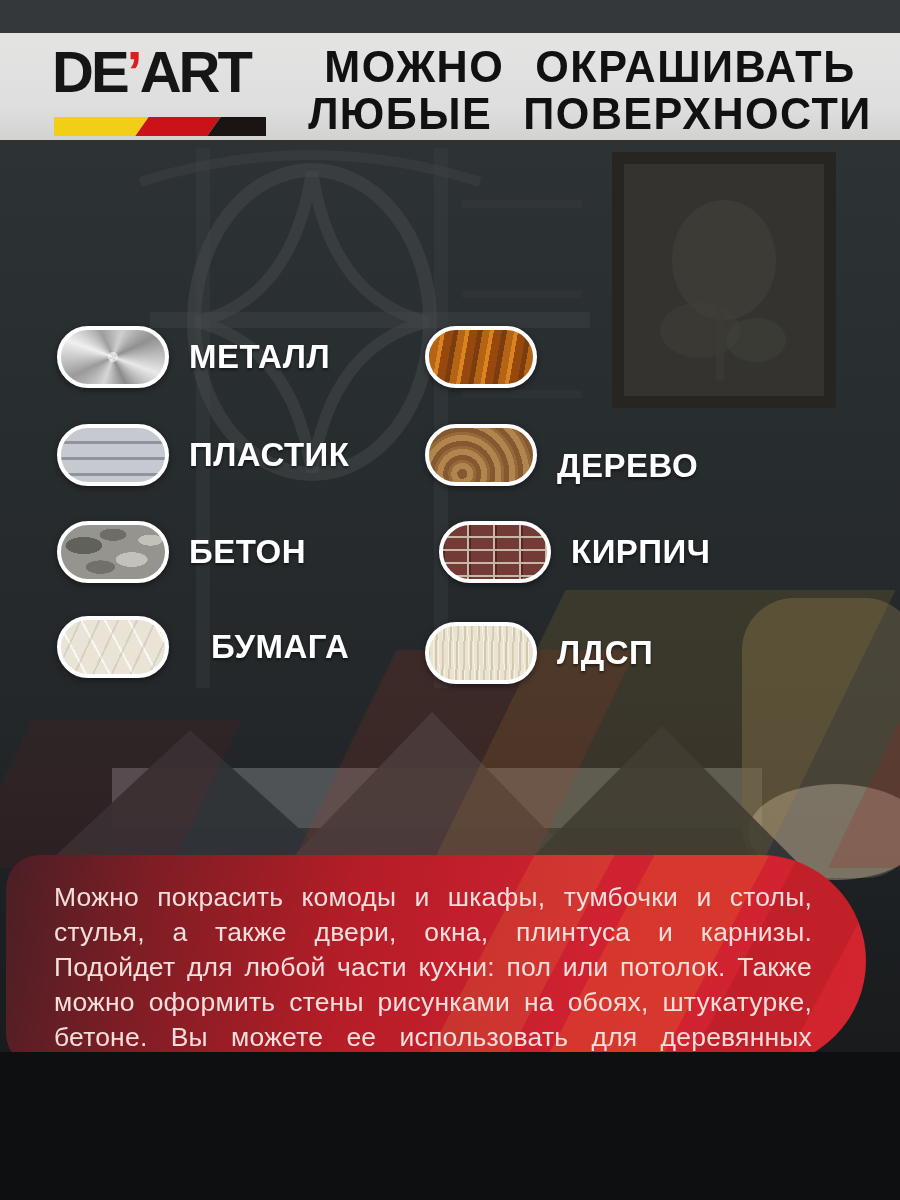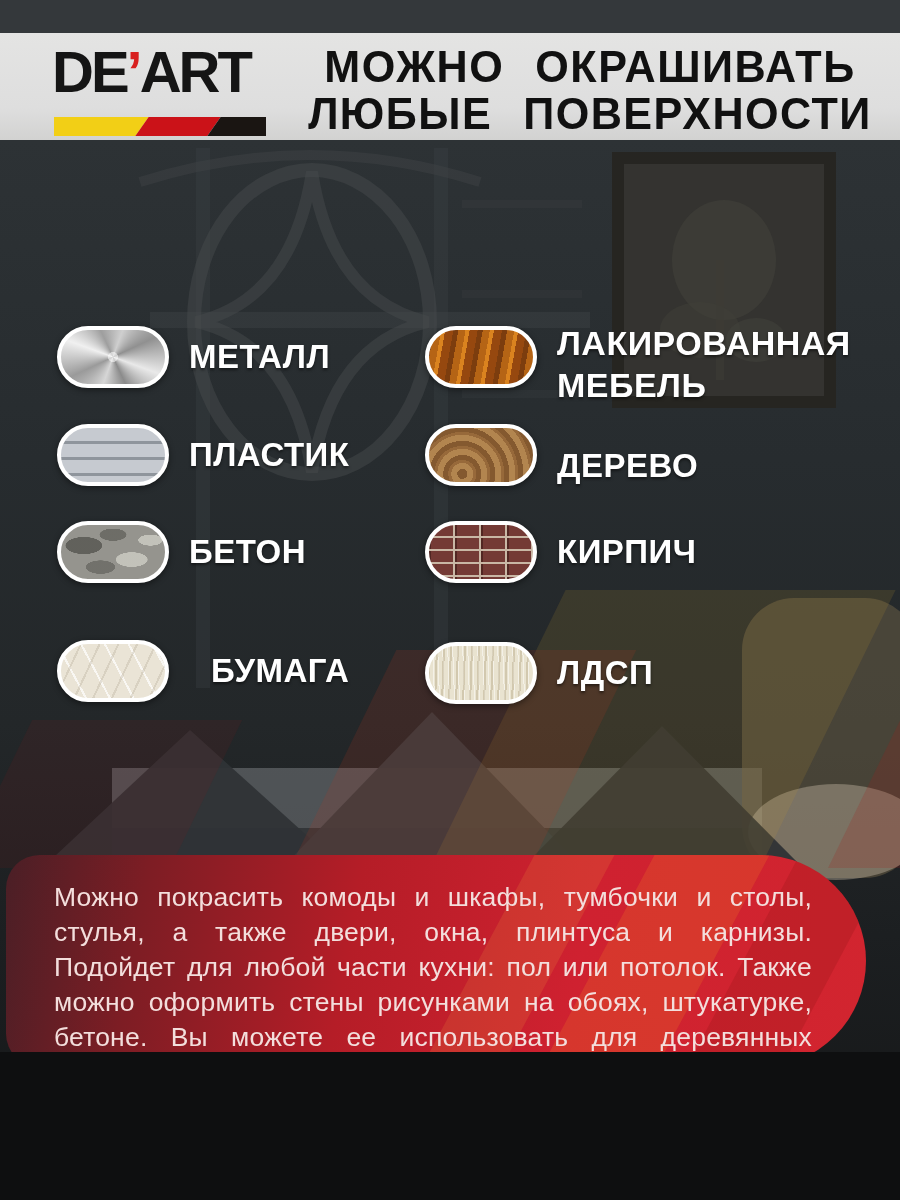--- a/index.html
+++ b/index.html
@@ -27,23 +27,23 @@
     background:linear-gradient(180deg,#2d3235 0%,#272c2f 30%,#232729 55%,#1c1f21 75%,#151617 100%);}
   .photo svg{position:absolute;left:0;top:0;}
   .tint{position:absolute;transform:skewX(-26deg);transform-origin:bottom left;}
   .tint1{left:430px;top:450px;width:330px;height:278px;background:rgba(195,155,50,.14);}
   .tint2{left:290px;top:510px;width:240px;height:218px;background:rgba(185,55,30,.16);}
   .tint3{left:828px;top:420px;width:130px;height:308px;background:rgba(165,32,25,.2);}
   .tint4{left:-40px;top:580px;width:210px;height:148px;background:rgba(140,25,25,.12);}
   
   .mat-row{position:absolute;display:flex;align-items:center;gap:20px;z-index:20;}
   .r0l{left:57px;top:326px;}  .r1l{left:57px;top:424px;}
-  .r2l{left:57px;top:521px;text-align:center;}  .r3l{left:57px;top:640px;gap:42px;}
+  .r2l{left:57px;top:521px;text-align:center;}  .r3l{left:57px;top:616px;gap:42px;}
   .r0r{left:425px;top:326px;align-items:flex-start;}
-  .r1r{left:425px;top:424px;align-items:flex-end;} .r2r{left:425px;top:521px;} .r3r{left:425px;top:642px;}
+  .r1r{left:425px;top:424px;align-items:flex-end;} .r2r{left:439px;top:521px;} .r3r{left:425px;top:622px;}
   .swatch{width:112px;height:62px;border:4px solid #fff;border-radius:35px;
     box-sizing:border-box;flex:0 0 auto;box-shadow:0 2px 6px rgba(0,0,0,.45);}
   .mat-label{font-weight:800;color:#fff;font-size:33px;letter-spacing:.5px;
     text-shadow:0 2px 3px rgba(0,0,0,.5);line-height:1.2;}
   .r0r .mat-label{width:320px;font-size:34px;line-height:42px;margin-top:-4px;}
   [data-texture="metal"]{background:
     radial-gradient(circle at 50% 50%,rgba(255,255,255,.55) 0 8%,transparent 9%),
     conic-gradient(from 20deg at 50% 50%,#cfcfcf,#909090,#e9e9e9,#8b8b8b,#d6d6d6,#9a9a9a,#f0f0f0,#9e9e9e,#cfcfcf);}
   [data-texture="plastic"]{background:
     repeating-linear-gradient(180deg,#c6cad0 0 13px,#8f959c 13px 16px),#bcc2c8;}
@@ -168,21 +168,20 @@
     <div class="swatch" data-texture="concrete"></div>
     <div class="mat-label">БЕТОН</div>
   </div>
   <div class="mat-row r3l">
     <div class="swatch" data-texture="paper"></div>
     <div class="mat-label">БУМАГА</div>
   </div>
 
   <div class="mat-row r0r">
     <div class="swatch" data-texture="lacquered-furniture"></div>
-    <div class="mat-label">ЛАКИРОВАННАЯ МЕБЕЛЬ</div>
   </div>
   <div class="mat-row r1r">
     <div class="swatch" data-texture="wood"></div>
     <div class="mat-label">ДЕРЕВО</div>
   </div>
   <div class="mat-row r2r">
     <div class="swatch" data-texture="brick"></div>
     <div class="mat-label">КИРПИЧ</div>
   </div>
   <div class="mat-row r3r">

